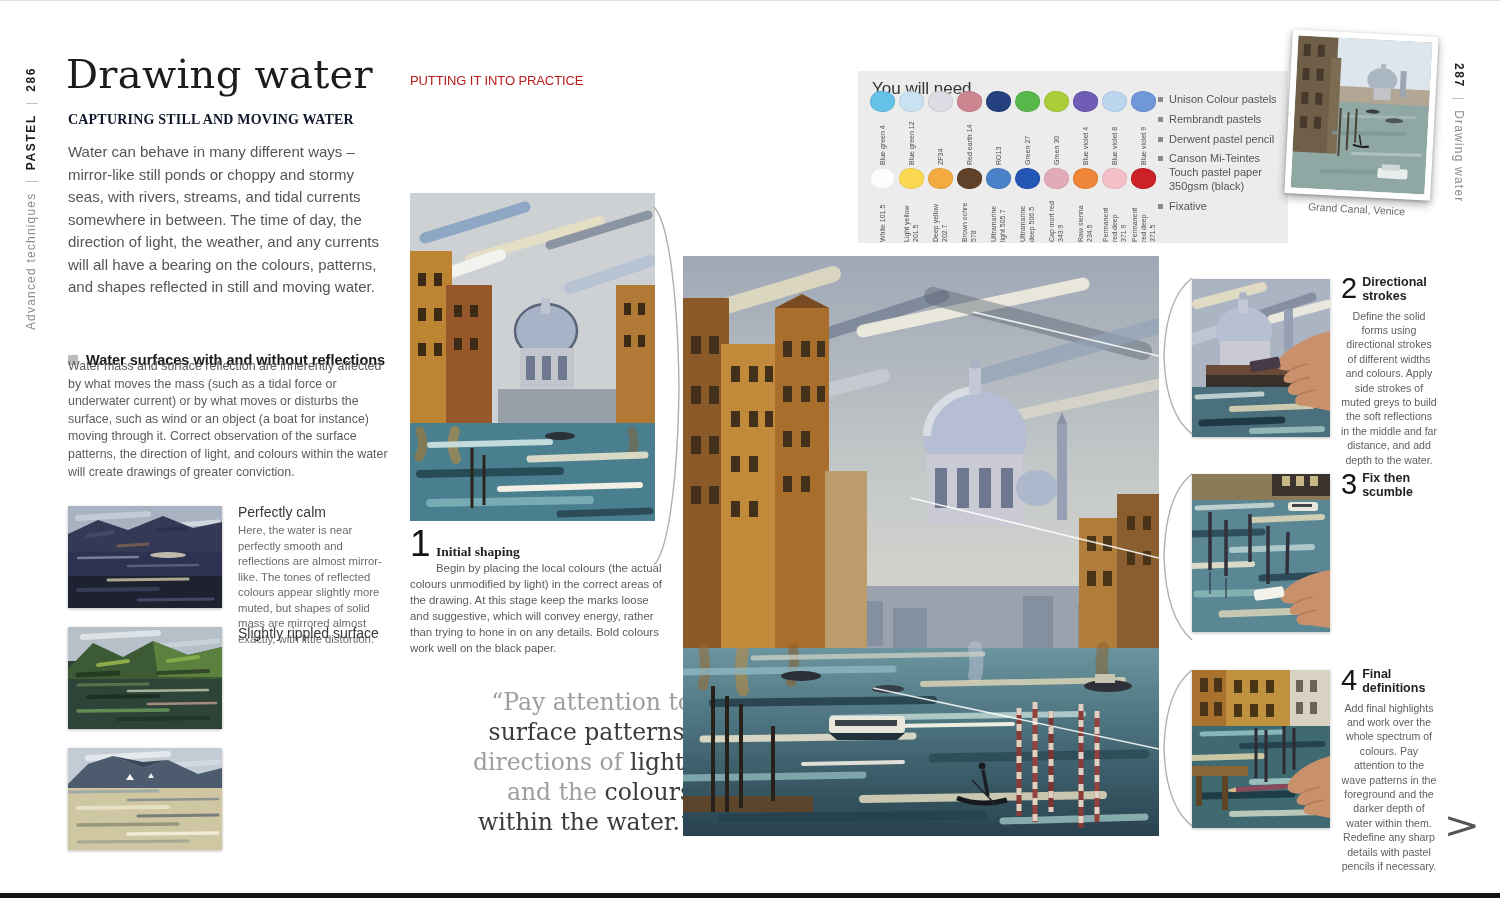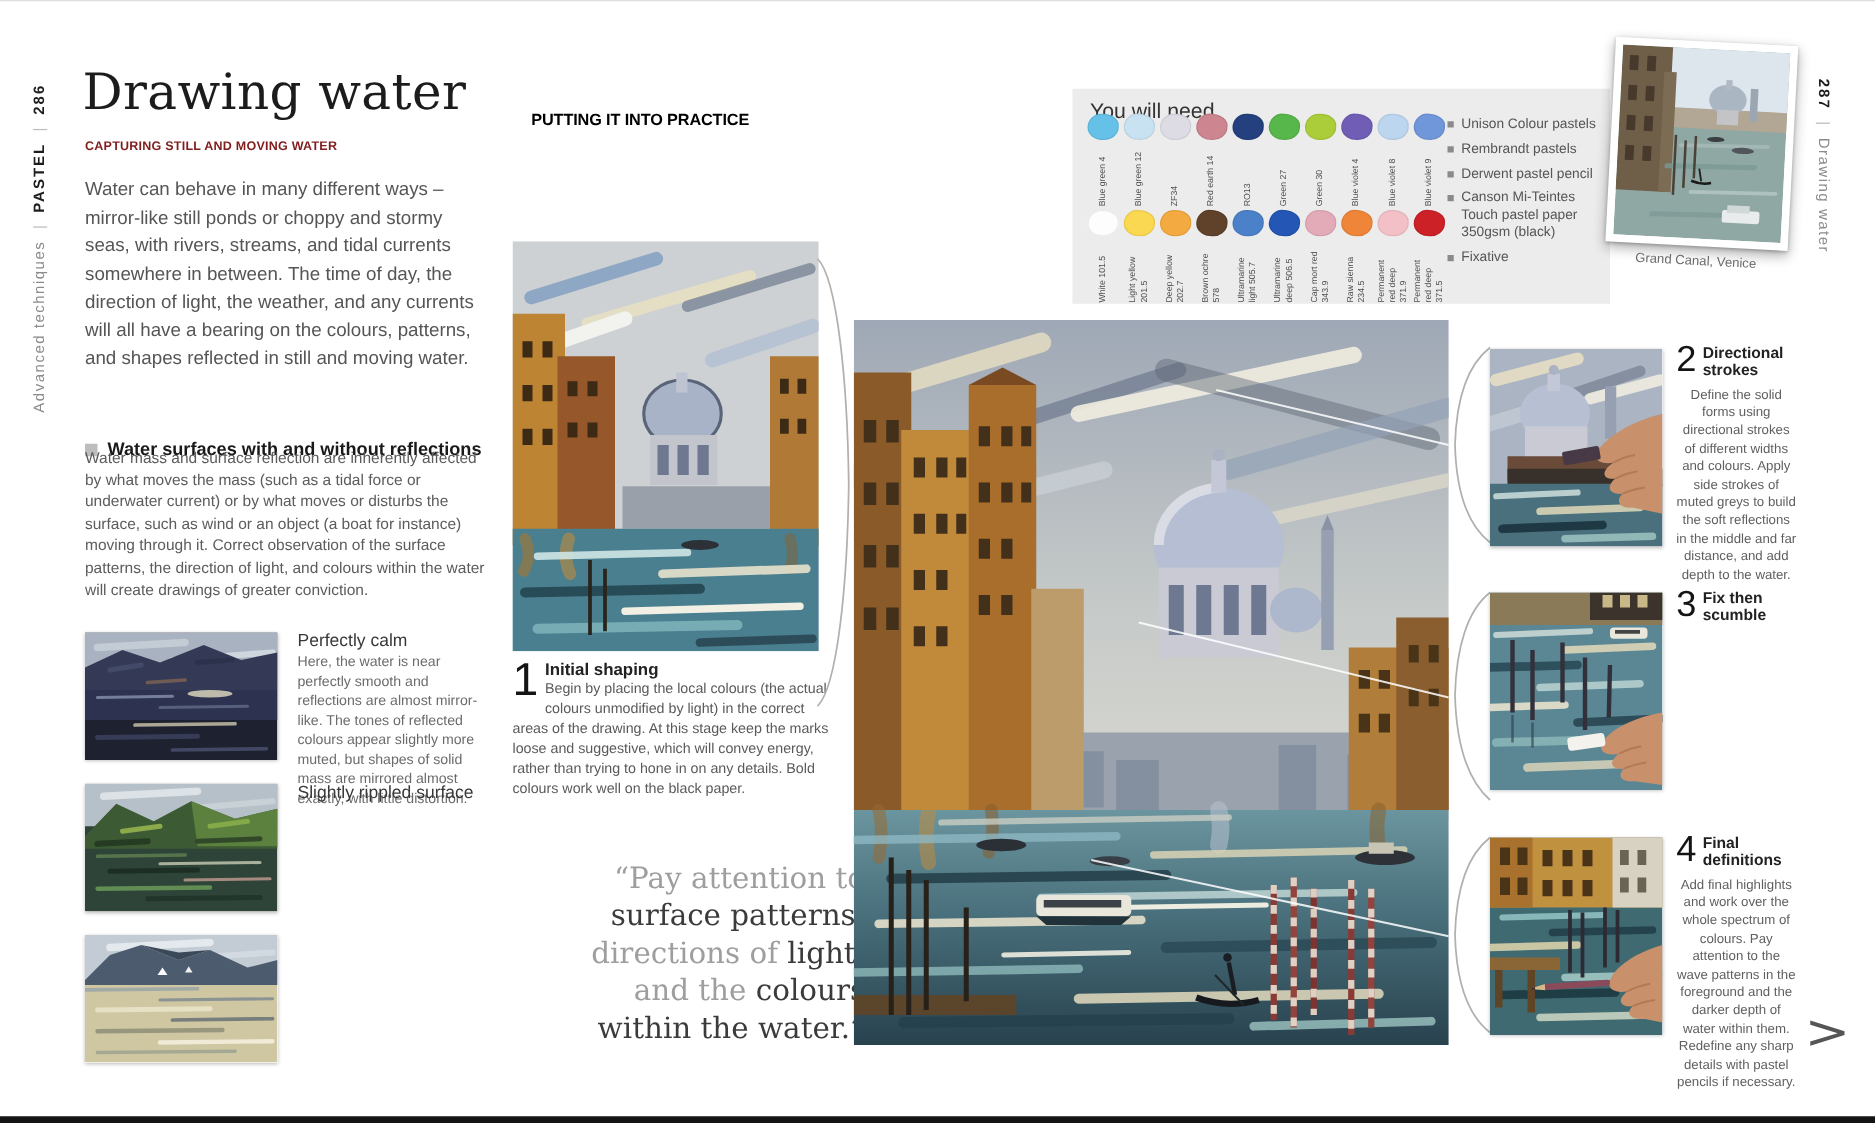--- a/index.html
+++ b/index.html
@@ -9,42 +9,42 @@
   
   .spine{position:absolute;writing-mode:vertical-rl;font-size:12px;letter-spacing:1.2px;color:#8c8c8c;}
   .spine-left{left:24px;top:66px;transform:rotate(180deg);}
   .spine-right{left:1452px;top:62px;}
   .sp-bold{font-weight:bold;color:#1d1d1d;letter-spacing:1.6px;}
   .sp-sep{color:#bdbdbd;margin:9px 0;}
 
   
   .title{position:absolute;left:66px;top:50px;margin:0;font-family:"DejaVu Serif",serif;
          font-weight:500;font-size:40px;color:#1c1c1c;letter-spacing:.3px;}
-  .subtitle{position:absolute;left:68px;top:111px;margin:0;font-family:Liberation Sans, sans-serif;
-         font-weight:bold;font-size:10px;color:#7f1d1d;letter-spacing:.2px;}
+  .subtitle{position:absolute;left:68px;top:111px;margin:0;font-family:Liberation Serif, serif;
+         font-weight:bold;font-size:14px;color:#0f172a;letter-spacing:.2px;}
   .intro{position:absolute;left:68px;top:140px;width:314px;margin:0;font-size:15px;line-height:1.5;color:#555;}
   .sec-head{position:absolute;left:68px;top:351px;display:flex;gap:8px;align-items:flex-start;
          font-weight:bold;font-size:14.5px;color:#191919;}
   .sq-big{width:10px;height:10px;background:#bdbdbd;margin-top:3px;flex:none;}
   .sec-body{position:absolute;left:68px;top:357px;width:326px;margin:0;font-size:12.4px;line-height:1.42;color:#5c5c5c;}
 
   .example{position:absolute;left:68px;width:324px;}
   .ex-img{position:absolute;left:0;top:2px;width:154px;height:102px;box-shadow:0 1px 3px rgba(0,0,0,.28);}
   .ex-cap{margin-left:170px;}
   .ex-title{font-size:14px;color:#383838;}
   .ex-text{font-size:11.3px;line-height:1.38;color:#6b6b6b;margin-top:3px;}
 
   
-  .practice-head{position:absolute;left:410px;top:72px;margin:15px;font-size:13px;font-weight:bold;
-         color:#000000;letter-spacing:-.1px;}
+  .practice-head{position:absolute;left:410px;top:72px;margin:0;font-size:13px;font-weight:normal;
+         color:#b91c1c;letter-spacing:-.1px;}
   .practice-intro{position:absolute;left:410px;top:91px;width:268px;margin:0;font-size:13.5px;line-height:1.42;color:#555;}
   .painting1{position:absolute;left:410px;top:192px;width:245px;height:328px;}
   .step1{position:absolute;left:410px;top:527px;width:258px;}
   .s1num{float:left;width:26px;height:44px;font-size:37px;line-height:.85;color:#141414;}
-  .step1 h4{margin:0 0 1px 0;font-size:13.5px;color:#222;}
+  .step1 h4{margin:16px 0 1px 0;font-size:13.5px;color:#222;font-family:Liberation Serif, serif;}
   .step1 p{margin:0;font-size:11.4px;line-height:1.4;color:#5a5a5a;}
 
   .quote{position:absolute;left:420px;top:686px;width:272px;text-align:right;
          font-family:"DejaVu Serif",serif;font-size:23.5px;line-height:1.28;}
   .qm{color:#9e9e9e;} .qs{color:#3b3b3b;}
 
   
   .materials{position:absolute;left:858px;top:70px;width:430px;height:172px;background:#ececec;}
   .m-title{position:absolute;left:14px;top:8px;font-size:17px;color:#333;}
   .sw-row{position:absolute;left:10px;display:flex;}

